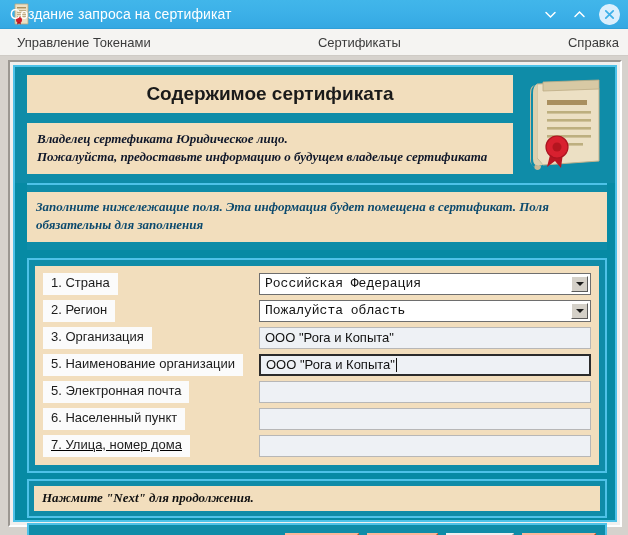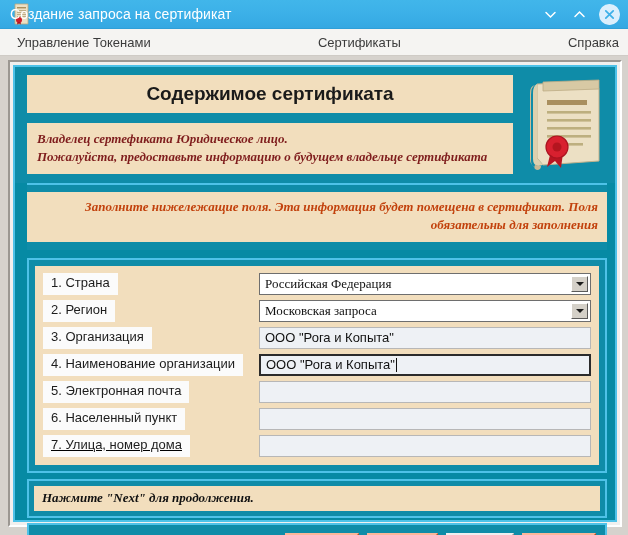--- a/index.html
+++ b/index.html
@@ -156,21 +156,21 @@
     margin-top: 10px;
     padding: 7px 10px 8px 10px;
     box-sizing: border-box;
     min-height: 42px;
   }
   .subtitle-box div {
     font-family: "Liberation Serif", serif;
     font-style: italic;
     font-weight: bold;
     font-size: 13px;
-    color: #7f1d1d;
+    color: #0f172a;
     line-height: 1.38;
     white-space: nowrap;
   }
   .cert-art {
     width: 86px;
     height: 100px;
     margin-left: 8px;
     margin-top: -2px;
     flex: 0 0 auto;
     position: relative;
@@ -187,23 +187,22 @@
   .instr-box {
     background: #f2debd;
     padding: 6px 9px 7px 9px;
     box-sizing: border-box;
   }
   .instr-box div {
     font-family: "Liberation Serif", serif;
     font-style: italic;
     font-weight: bold;
     font-size: 13px;
-    color: #c2410c;
+    color: #0c4a6e;
     line-height: 1.42;
-    text-align: right;
   }
 
   
   .panel-form-wrap {
     margin: 8px 8px 0 12px;
     background: #0f8ca8;
     border: 2px solid #4ec2e8;
     border-bottom: 2px solid #4ec2e8;
     padding: 6px 0 0 0;
     box-sizing: border-box;
@@ -250,21 +249,21 @@
     display: flex;
     align-items: center;
     position: relative;
   }
   .combo .val {
     font-size: 13px;
     color: #111111;
     padding-left: 5px;
     white-space: nowrap;
     overflow: hidden;
-    font-family: Liberation Serif, serif;
+    font-family: Liberation Mono, monospace;
   }
   .combo-arrow {
     position: absolute;
     right: 2px;
     top: 2px;
     width: 17px;
     height: 16px;
     background: #d4d0c8;
     border-top: 1px solid #ffffff;
     border-left: 1px solid #ffffff;
@@ -475,40 +474,40 @@
                     </span>
                 </div>
               </div>
             </div>
 
             <div class="form-row">
               <div class="field-label">2. Регион</div>
               <div class="field-spacer"></div>
               <div class="control-cell">
                 <div class="combo">
-                  <span class="val">Московская запроса</span>
+                  <span class="val">Пожалуйста область</span>
                   <span class="combo-arrow">
                       <i></i>
                     </span>
                 </div>
               </div>
             </div>
 
             <div class="form-row">
               <div class="field-label">3. Организация</div>
               <div class="field-spacer"></div>
               <div class="control-cell">
                 <div class="textinput">
                   <span class="val" placeholder="">ООО "Рога и Копыта"</span>
                 </div>
               </div>
             </div>
 
             <div class="form-row">
-              <div class="field-label">4. Наименование организации</div>
+              <div class="field-label">5. Наименование организации</div>
               <div class="field-spacer"></div>
               <div class="control-cell">
                 <div class="textinput focused">
                   <span class="val">ООО "Рога и Копыта"</span>
                     <span class="caret"></span>
                 </div>
               </div>
             </div>
 
             <div class="form-row">

